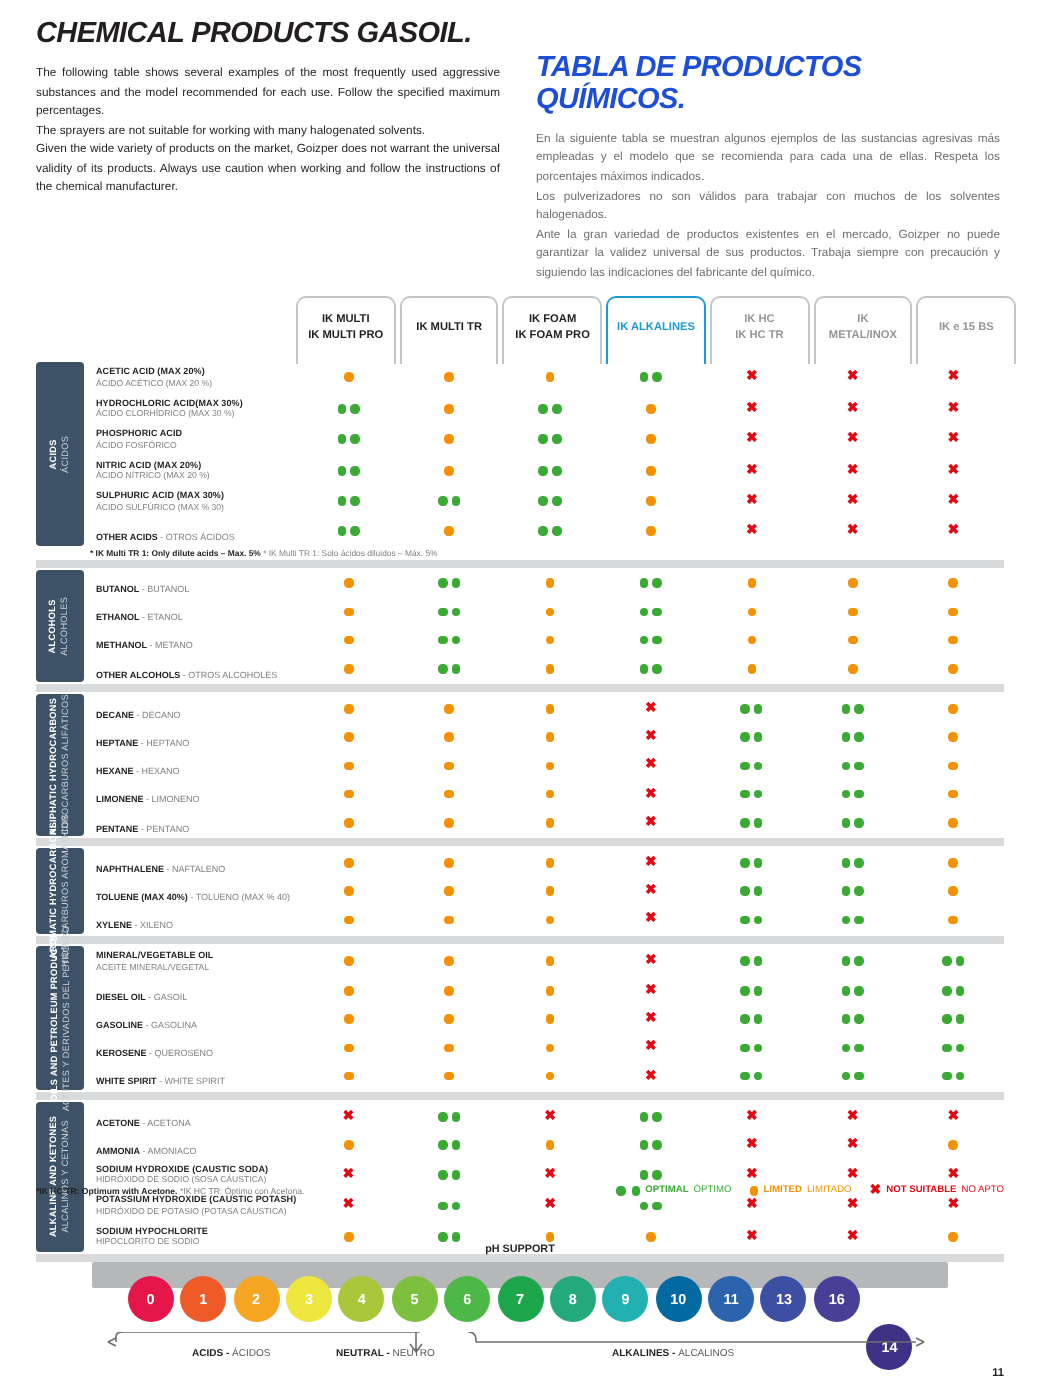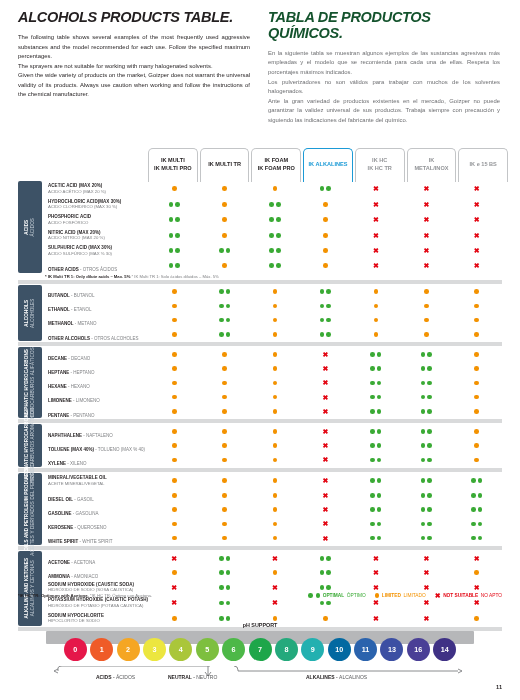--- a/index.html
+++ b/index.html
@@ -13,21 +13,21 @@
   .page { position: relative; width: 520px; height: 700px; padding: 0 18px; }
 
   
   .intro { display: flex; gap: 18px; padding-top: 10px; }
   .intro-col { width: 232px; }
   .intro-col.es { color: #6d6e71; }
   .intro-title {
     font-size: 14.5px; font-weight: 700; font-style: italic;
     letter-spacing: -0.3px; line-height: 1.1; margin-bottom: 7px;
   }
-  .intro-col.es .intro-title { color: #14532d; }
+  .intro-col.es .intro-title { color: #1d4ed8; margin-top: 17px; }
   .intro-p {
     font-size: 5.9px; line-height: 1.62; text-align: justify;
     letter-spacing: 0.01px;
   }
 
   
   .tabs { position: absolute; left: 148px; top: 148px; width: 360px; height: 34px;
           display: flex; gap: 2px; }
   .tab {
     flex: 1 1 0; border: 1px solid #c3c5c7; border-bottom: none;
@@ -104,21 +104,21 @@
   .ph-ranges svg { position: absolute; left: 0; top: 0; }
   .pageno { position: absolute; right: 18px; top: 684px; font-size: 5.6px; font-weight: 700; }
 </style>
 </head>
 <body>
 
 <div class="page">
 
   <div class="intro">
     <div class="intro-col en">
-      <div class="intro-title">ALCOHOLS PRODUCTS TABLE.</div>
+      <div class="intro-title">CHEMICAL PRODUCTS GASOIL.</div>
       <div class="intro-p" style="white-space:pre-line">The following table shows several examples of the most frequently used aggressive substances and the model recommended for each use. Follow the specified maximum percentages.
 The sprayers are not suitable for working with many halogenated solvents.
 Given the wide variety of products on the market, Goizper does not warrant the universal validity of its products. Always use caution when working and follow the instructions of the chemical manufacturer.</div>
     </div>
     <div class="intro-col es">
       <div class="intro-title">TABLA DE PRODUCTOS QUÍMICOS.</div>
       <div class="intro-p" style="white-space:pre-line">En la siguiente tabla se muestran algunos ejemplos de las sustancias agresivas más empleadas y el modelo que se recomienda para cada una de ellas. Respeta los porcentajes máximos indicados.
 Los pulverizadores no son válidos para trabajar con muchos de los solventes halogenados.
 Ante la gran variedad de productos existentes en el mercado, Goizper no puede garantizar la validez universal de sus productos. Trabaja siempre con precaución y siguiendo las indicaciones del fabricante del químico.</div>
     </div>
@@ -1018,21 +1018,21 @@
       <div class="ph-c" style="background: rgb(170, 198, 58);">4</div>
       <div class="ph-c" style="background: rgb(125, 191, 63);">5</div>
       <div class="ph-c" style="background: rgb(77, 184, 72);">6</div>
       <div class="ph-c" style="background: rgb(30, 166, 74);">7</div>
       <div class="ph-c" style="background: rgb(36, 169, 124);">8</div>
       <div class="ph-c" style="background: rgb(35, 176, 176);">9</div>
       <div class="ph-c" style="background: #0369a1;">10</div>
       <div class="ph-c" style="background: rgb(43, 99, 173);">11</div>
       <div class="ph-c" style="background: rgb(60, 79, 163);">13</div>
       <div class="ph-c" style="background: rgb(74, 63, 150);">16</div>
-      <div class="ph-c" style="background: rgb(63, 49, 133);">14</div>
+      <div class="ph-c" style="background: rgb(63, 49, 133); margin-top: 24px;">14</div>
     </div>
   <div class="ph-ranges">
     <svg width="484" height="20">
       <path d="M40,5 L40,2 Q40,0 44,0 L192,0" fill="none" stroke="#6d6e71" stroke-width="0.8"></path>
       <path d="M36,5 L40,3 M36,5 L40,7" fill="none" stroke="#6d6e71" stroke-width="0.8"></path>
       <line x1="190" y1="0" x2="190" y2="9" stroke="#6d6e71" stroke-width="0.8"></line>
       <path d="M187,6 L190,10 L193,6" fill="none" stroke="#6d6e71" stroke-width="0.8"></path>
       <path d="M216,0 Q220,0 220,4 L220,5" fill="none" stroke="#6d6e71" stroke-width="0.8"></path>
       <path d="M220,5 L440,5" fill="none" stroke="#6d6e71" stroke-width="0.8"></path>
       <path d="M444,5 L440,3 M444,5 L440,7" fill="none" stroke="#6d6e71" stroke-width="0.8"></path>

